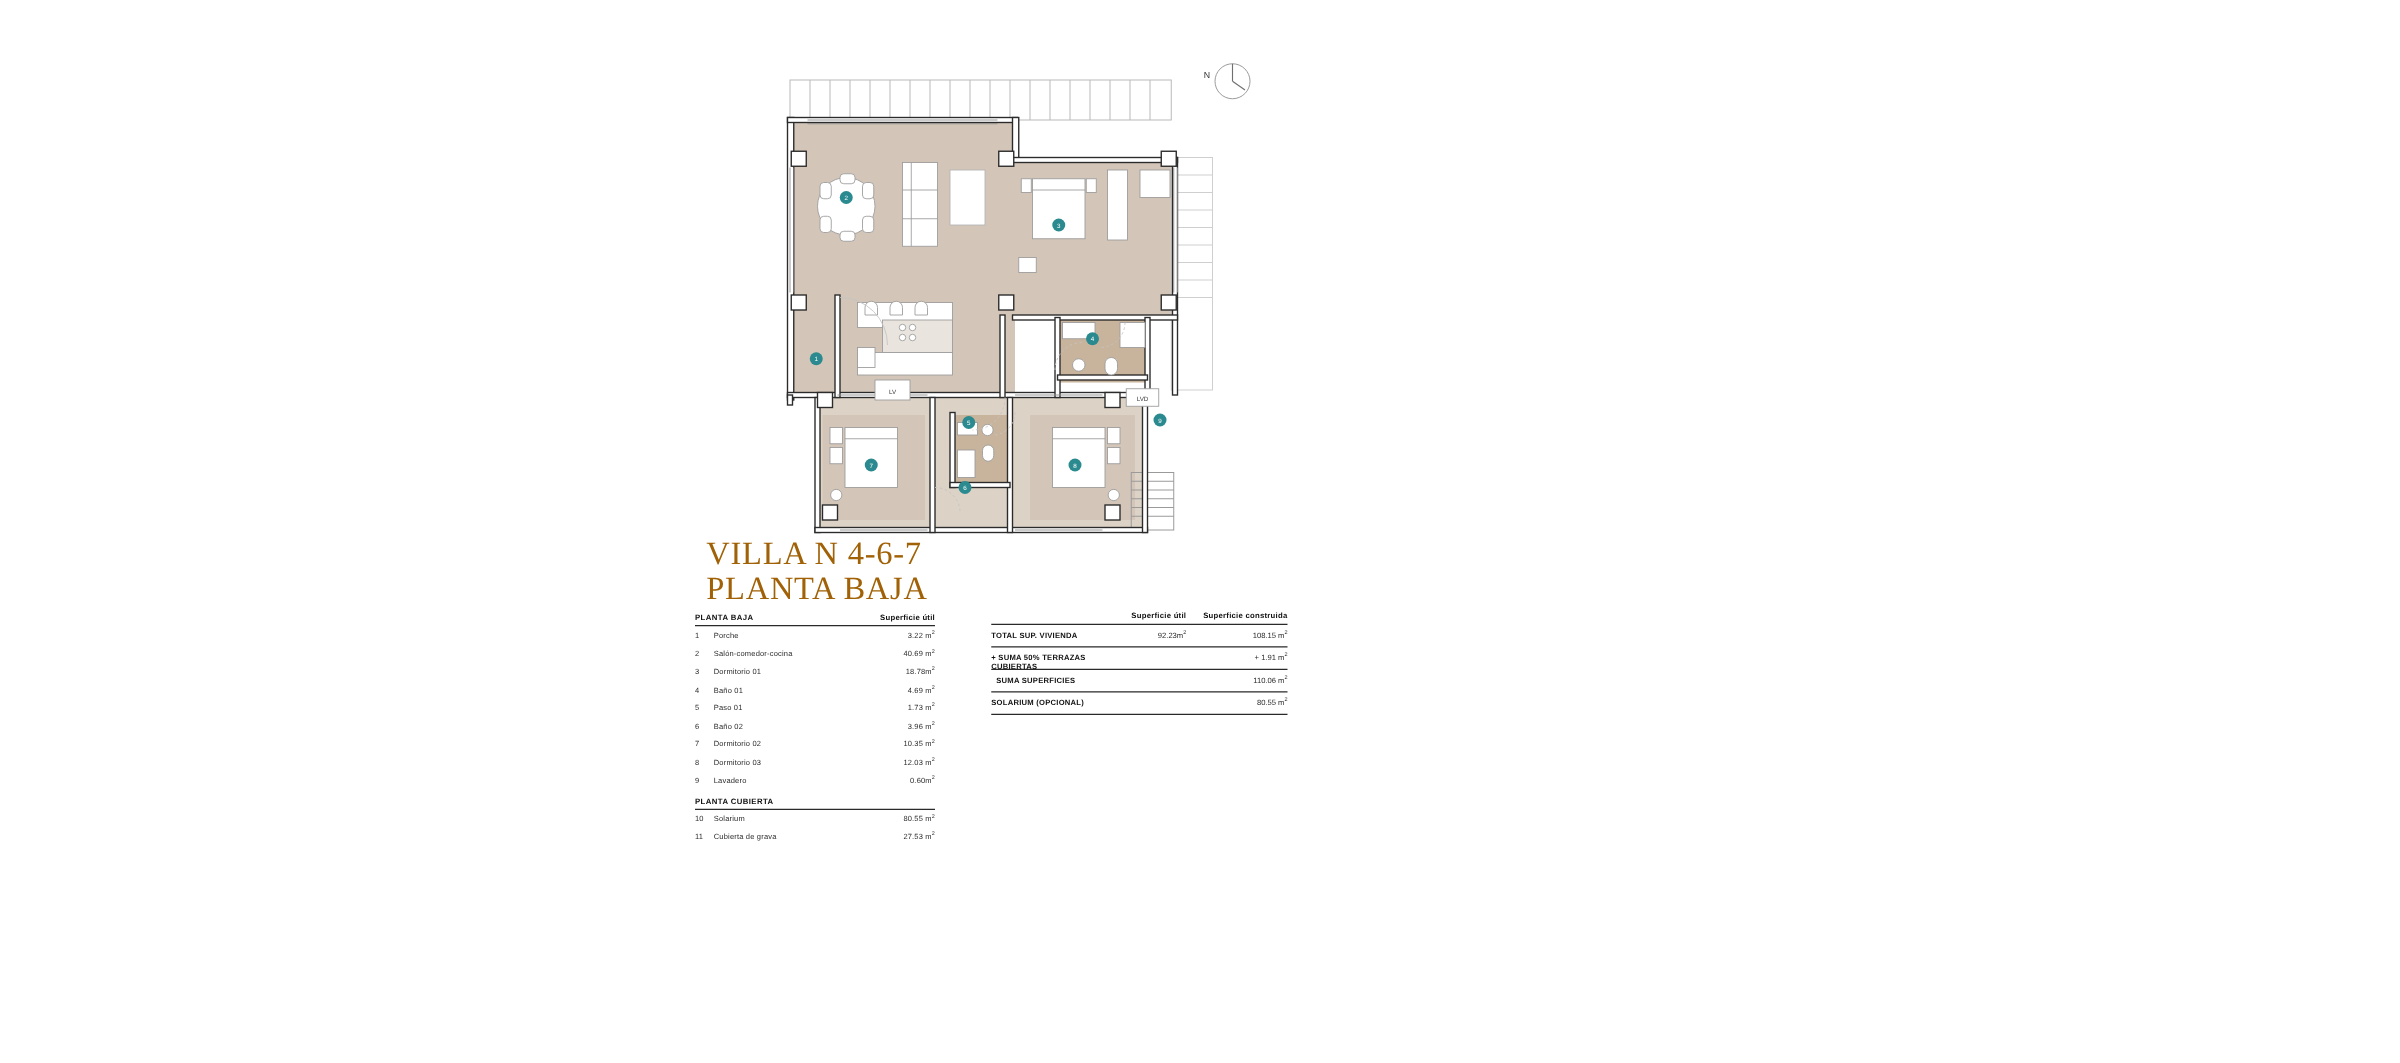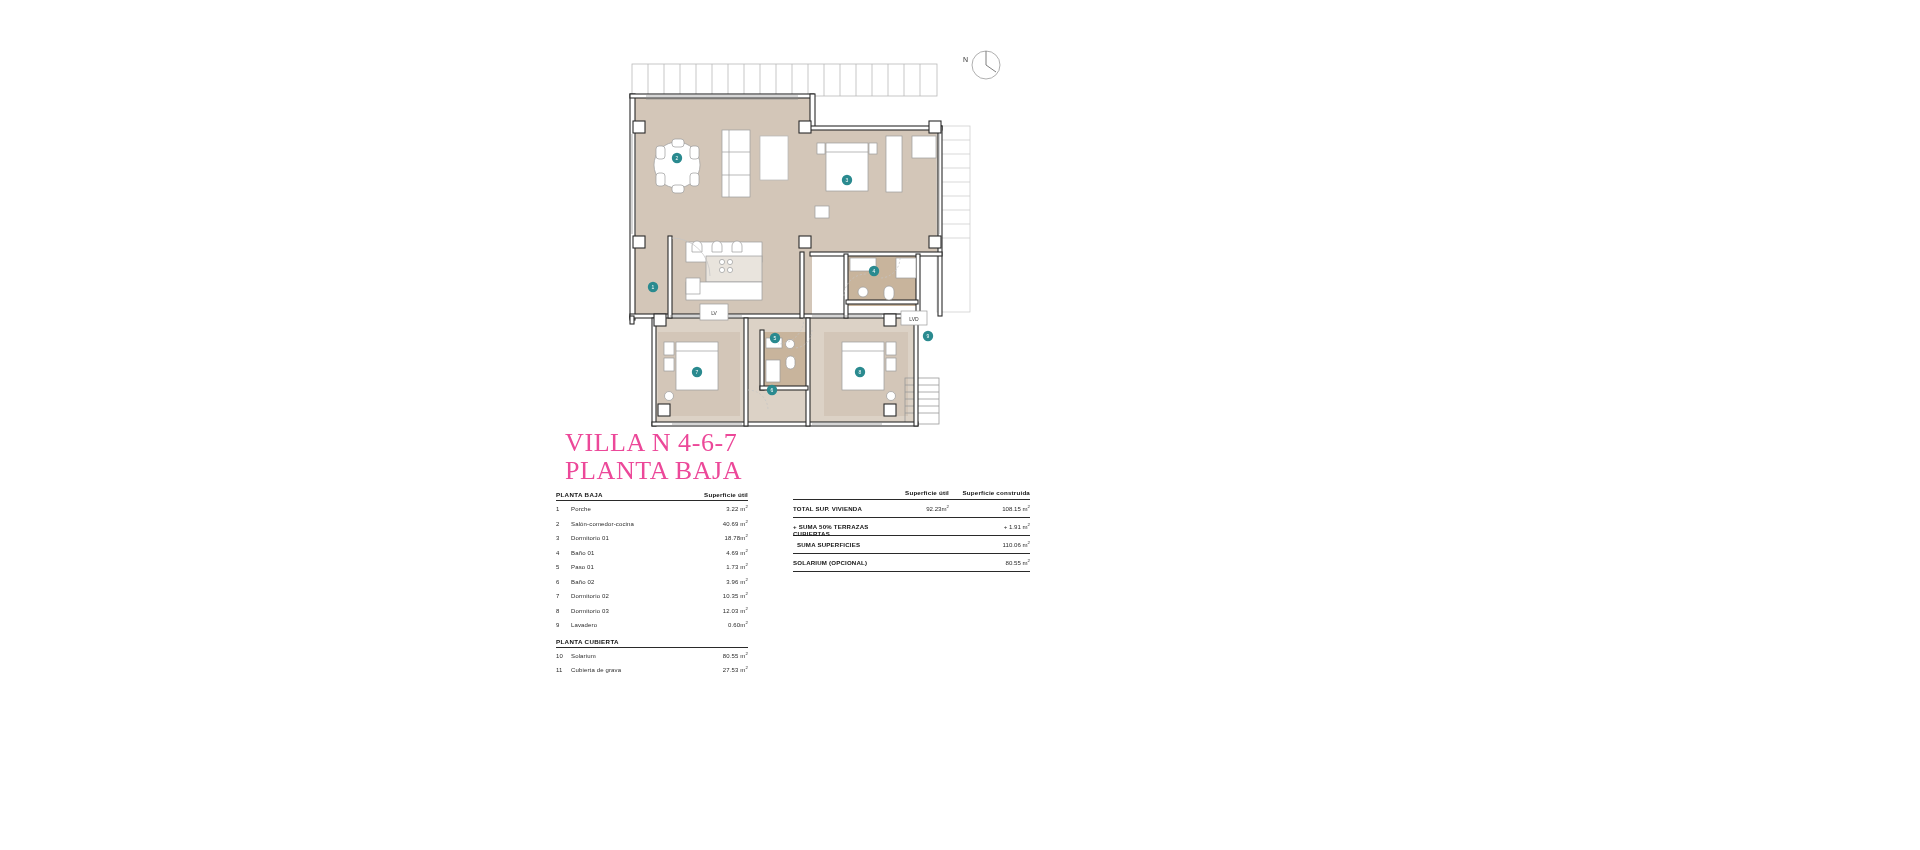--- a/index.html
+++ b/index.html
@@ -38,21 +38,21 @@
     left: 565px;
     top: 430px;
     width: 520px;
   }
   #title-block .tline {
     font-family: "Liberation Serif", serif;
     font-size: 26px;
     font-weight: 400;
     letter-spacing: 0.6px;
     line-height: 26px;
-    color: #ec4899;
+    color: #a16207;
     white-space: nowrap;
   }
   #title-block .tline.l2 { margin-top: 2px; }
 
   
   #legend {
     position: absolute;
     left: 556px;
     top: 491px;
     width: 192px;

